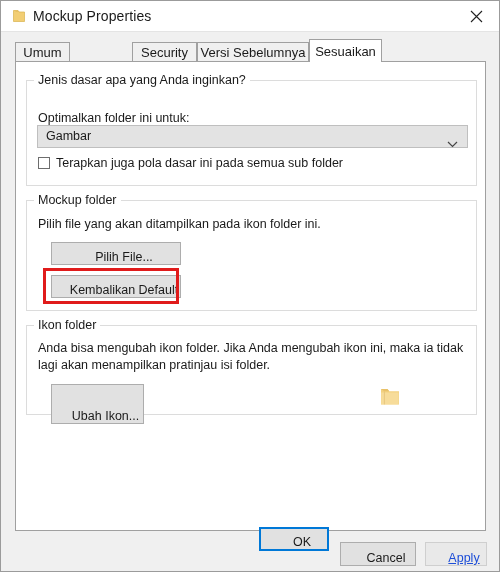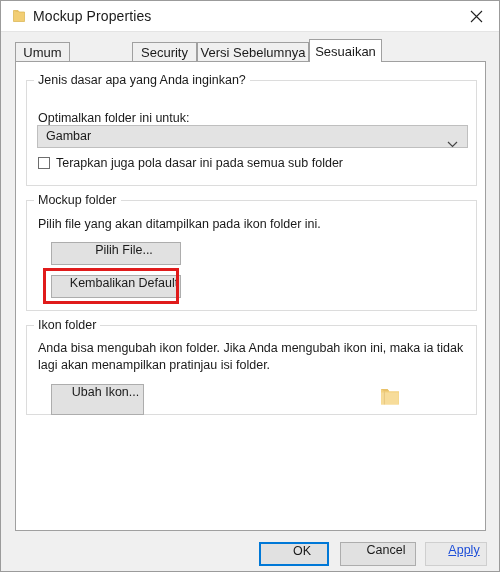--- a/index.html
+++ b/index.html
@@ -169,21 +169,21 @@
     white-space: nowrap;
   }
 
   
   .pushbutton {
     position: absolute;
     box-sizing: border-box;
     background: #e1e1e1;
     border: 1px solid #adadad;
     display: flex;
-    align-items: flex-start;
+    align-items: flex-end;
     justify-content: center;
     font-size: 12.5px;
     color: #1a1a1a;
     white-space: nowrap;
     cursor: default;
     padding-left: 16px;
   }
   .pushbutton.disabled { color: #1d4ed8; background: #e9e9e9; border-color: #cfcfcf; text-decoration: underline; }
   .pushbutton.default {
     border: 2px solid #0078d7;
@@ -273,39 +273,39 @@
         <span>Kembalikan Default</span>
       </div>
     </div>
 
     <div class="groupbox" style="left:10px; top:263px; width:451px; height:90px;">
       <span class="group-legend">Ikon folder</span>
 
       <span class="body-text" style="left:11px; top:14px;">Anda bisa mengubah ikon folder. Jika Anda mengubah ikon ini, maka ia tidak</span>
       <span class="body-text" style="left:11px; top:31px;">lagi akan menampilkan pratinjau isi folder.</span>
 
-      <div class="pushbutton" style="left:24px; top:58px; width:93px; height:31px;">
+      <div class="pushbutton" style="left:24px; top:58px; width:93px; height:40px;">
         <span>Ubah Ikon...</span>
       </div>
     </div>
 
     <span style="position:absolute; left:363px; top:325px; width:22px; height:20px;">
       <svg width="22" height="20" viewBox="0 0 22 20">
         <path d="M2 2 L8.5 2 L10.2 4.2 L20 4.2 L20 17.5 L2 17.5 Z" fill="#f3d180"></path>
         <path d="M2 2 L8.5 2 L10.2 4.2 L5.2 4.2 Z" fill="#e8c169"></path>
         <path d="M2.2 5.5 L19.6 5.5 L19.6 17.3 L2.2 17.3 Z" fill="#f7dc9a"></path>
         <path d="M5.4 4.3 L5.4 17.4" stroke="#e2c278" stroke-width="0.8" fill="none"></path>
       </svg>
     </span>
 
     <div id="annotation-highlight" style="left:27px; top:206px; width:136px; height:36px;"></div>
 
   </div>
 
-  <div class="pushbutton default" style="left:258px; top:541px; width:70px; height:24px;">
+  <div class="pushbutton default" style="left:258px; top:526px; width:70px; height:24px;">
     <span>OK</span>
   </div>
   <div class="pushbutton" style="left:339px; top:541px; width:76px; height:24px;">
     <span>Cancel</span>
   </div>
   <div class="pushbutton disabled" style="left:424px; top:541px; width:62px; height:24px;">
     <span>Apply</span>
   </div>
 
 </div>

